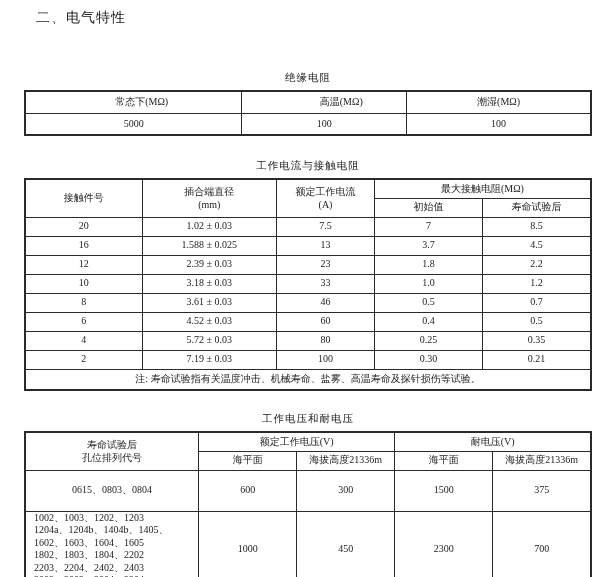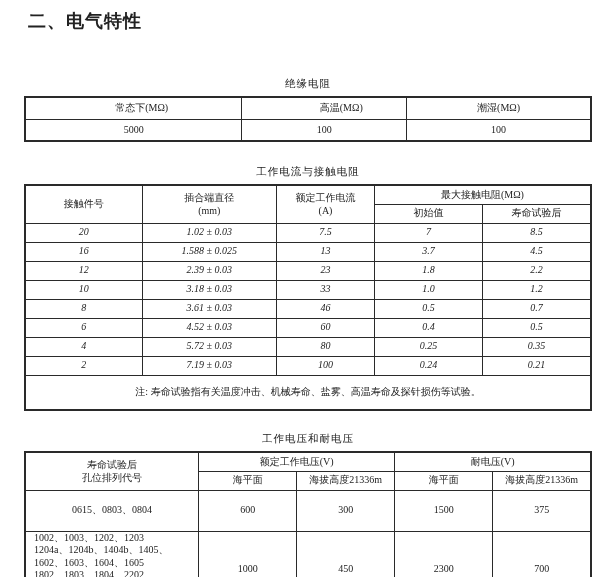--- a/index.html
+++ b/index.html
@@ -3,22 +3,22 @@
 <meta charset="utf-8">
 <style>
   html,body{margin:0;padding:0;}
   body{
     width:608px;height:577px;background:#ffffff;overflow:hidden;
     font-family:"Liberation Serif","DejaVu Serif",serif;color:#1f1f1f;
   }
   .page{width:608px;height:577px;position:relative;}
   .doc-title{
     font-family:"Liberation Sans","DejaVu Sans",sans-serif;
-    font-weight:bold;font-size:18px;color:#222;
-    padding:9px 0 0 28px;letter-spacing:1px;
+    font-weight:normal;font-size:14px;color:#222;
+    padding:9px 0 0 36px;letter-spacing:1px;
   }
   .content{width:568px;margin-left:24px;}
   .tbl-caption{
     text-align:center;font-size:10.5px;color:#222;letter-spacing:1px;
   }
   .cap1{margin-top:44px;margin-bottom:5px;}
   .cap2{margin-top:23px;margin-bottom:5px;}
   .cap3{margin-top:21px;margin-bottom:5px;}
   table{
     border-collapse:collapse;width:100%;table-layout:fixed;
@@ -27,22 +27,22 @@
   th,td{
     border:1px solid #2a2a2a;font-weight:normal;text-align:center;
     font-size:10px;color:#222;padding:0 2px;line-height:1.25;
     overflow:hidden;
   }
   
   .t1 tr{height:22px;}
   .t1 .c0{width:39%;padding-left:18px;} .t1 .c1{width:25.6%;padding-left:36px;} .t1 .c2{width:35.4%;}
   
   .t2 thead tr{height:19px;}
-  .t2 tbody tr{height:19px;font-style:italic;}
-  .t2 tfoot tr{height:35px;}
+  .t2 tbody tr{height:19px;}
+  .t2 tfoot tr{height:21px;}
   .t2 .c0{width:19.7%;} .t2 .c1{width:22.9%;} .t2 .c2{width:16.4%;}
   .t2 .c3{width:20.8%;} .t2 .c4{width:20.2%;}
   .two-line{line-height:1.3;}
   
   .t3 thead tr{height:19px;}
   .t3 .c0{width:29.7%;} .t3 .c1{width:17.9%;} .t3 .c2{width:20%;}
   .t3 .c3{width:13.5%;} .t3 .c4{width:19%;}
   .t3 tbody tr.row-short{height:41px;}
   .t3 tbody tr.row-tall{height:73px;}
   .codes-cell{white-space:pre-line;}
@@ -142,21 +142,21 @@
             <td>4</td>
             <td>5.72 ± 0.03</td>
             <td>80</td>
             <td>0.25</td>
             <td>0.35</td>
           </tr>
           <tr>
             <td>2</td>
             <td>7.19 ± 0.03</td>
             <td>100</td>
-            <td>0.24</td>
+            <td>0.30</td>
             <td>0.21</td>
           </tr>
         </tbody>
       <tfoot>
         <tr>
           <td colspan="5">注: 寿命试验指有关温度冲击、机械寿命、盐雾、高温寿命及探针损伤等试验。</td>
         </tr>
       </tfoot>
     </table>
 

